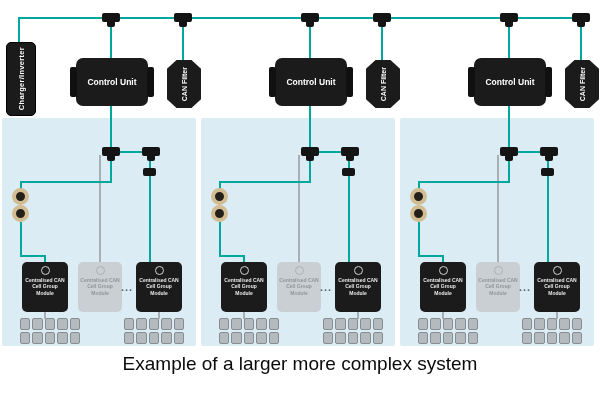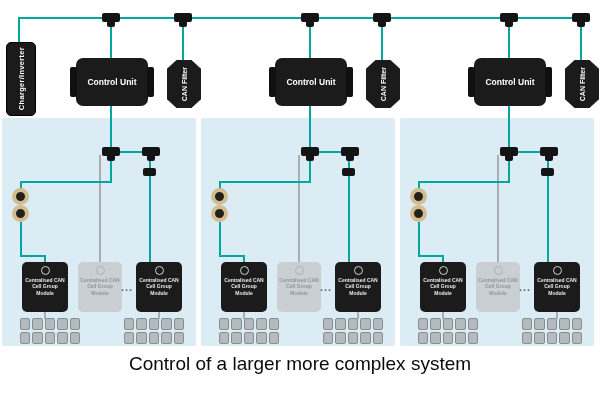--- a/index.html
+++ b/index.html
@@ -264,15 +264,15 @@
           <div class="cell"></div>
           <div class="cell"></div>
           <div class="cell"></div>
           <div class="cell"></div>
           <div class="cell"></div>
         </div>
   </div>
     </div>
 
   <div class="caption">
-    <div>Control of a larger more complex system</div>
+    <div>Example of a larger more complex system</div>
   </div>
 </div>
 
 </body></html>

